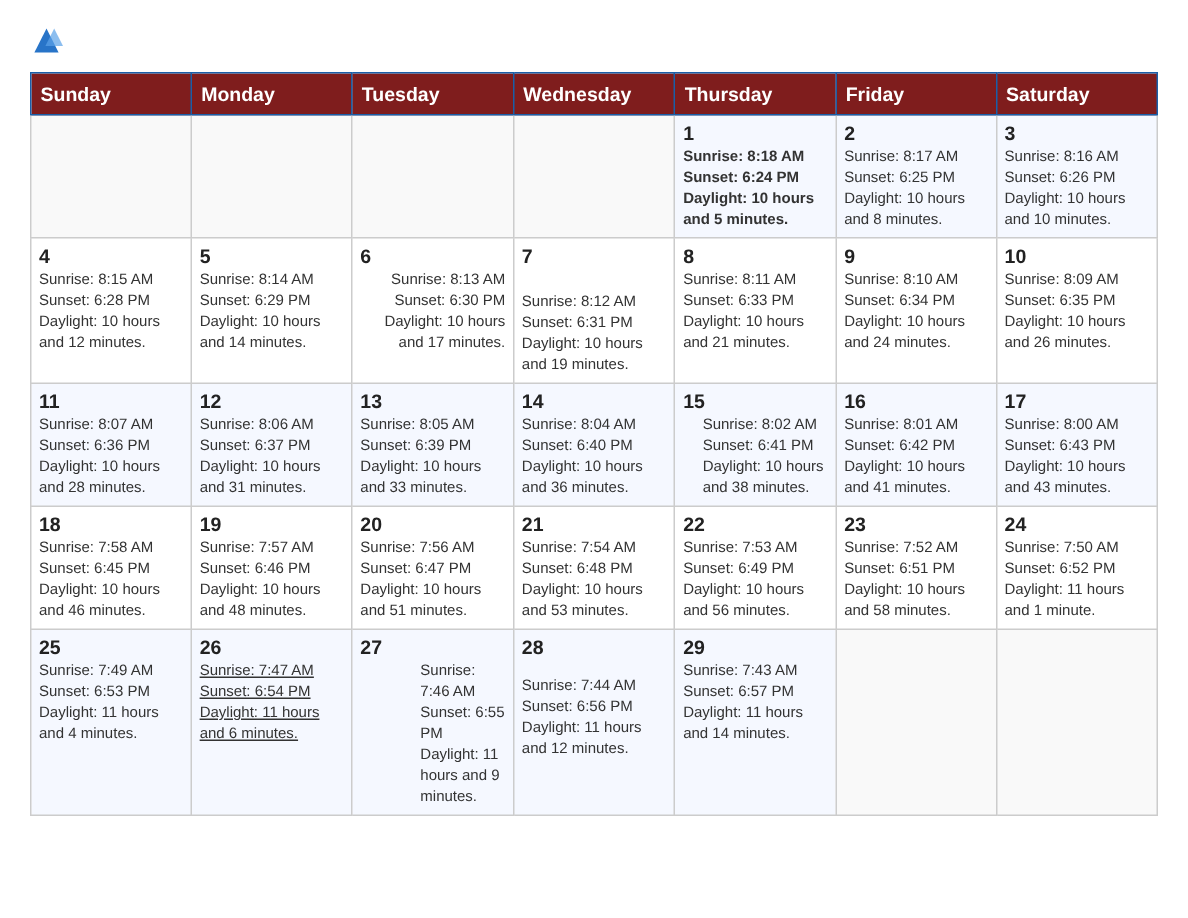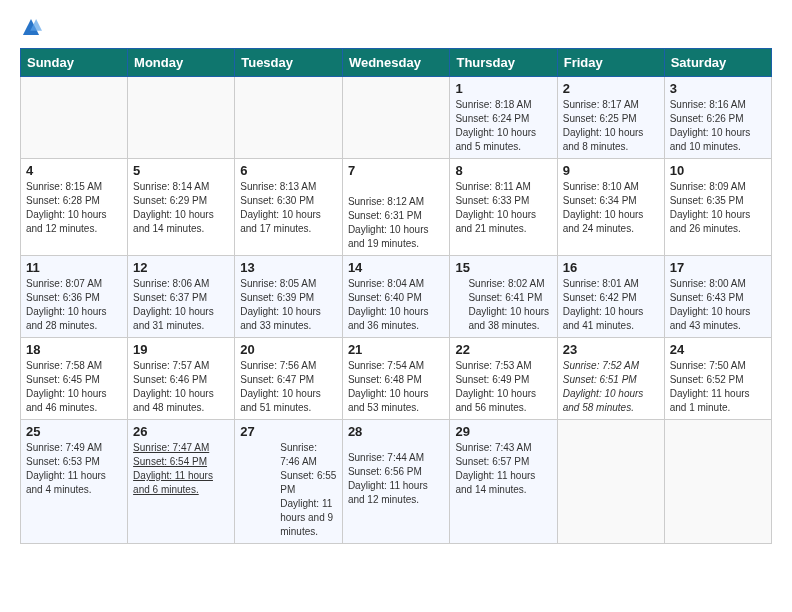--- a/index.html
+++ b/index.html
@@ -48,21 +48,21 @@
       font-size: 14px;
       color: #444;
       font-style: italic;
     }
     .calendar {
       width: 100%;
       border-collapse: collapse;
       border: 1px solid #ccc;
     }
     .calendar th {
-      background-color: #0f766e;
+      background-color: #7f1d1d;
       color: #fff;
       text-align: left;
       padding: 6px 6px;
       font-size: 13px;
       font-weight: bold;
       border: 1px solid #1a5fa8;
     }
     .calendar td {
       vertical-align: top;
       border: 1px solid #ccc;
@@ -128,21 +128,21 @@
       </tr>
   </thead>
   <tbody id="calendar-body">
   <tr>
         <td class="empty-cell"></td>
         <td class="empty-cell"></td>
         <td class="empty-cell"></td>
         <td class="empty-cell"></td>
         <td>
           <span class="day-number">1</span>
-          <div class="cell-text" style="white-space: pre-line;">Sunrise: 8:18 AM
+          <div class="cell-text" style="white-space: pre-line; font-weight: bold;">Sunrise: 8:18 AM
 Sunset: 6:24 PM
 Daylight: 10 hours and 5 minutes.</div>
         </td>
         <td>
           <span class="day-number">2</span>
           <div class="cell-text" style="white-space: pre-line;">Sunrise: 8:17 AM
 Sunset: 6:25 PM
 Daylight: 10 hours and 8 minutes.</div>
         </td>
         <td>
@@ -160,21 +160,21 @@
 Daylight: 10 hours and 12 minutes.</div>
         </td>
         <td>
           <span class="day-number">5</span>
           <div class="cell-text" style="white-space: pre-line;">Sunrise: 8:14 AM
 Sunset: 6:29 PM
 Daylight: 10 hours and 14 minutes.</div>
         </td>
         <td>
           <span class="day-number">6</span>
-          <div class="cell-text" style="white-space: pre-line;">Sunrise: 8:13 AM
+          <div class="cell-text" style="white-space: pre-line; text-align: right;">Sunrise: 8:13 AM
 Sunset: 6:30 PM
 Daylight: 10 hours and 17 minutes.</div>
         </td>
         <td>
           <span class="day-number">7</span>
           <div class="cell-text" style="white-space: pre-line; margin-top: 17px;">Sunrise: 8:12 AM
 Sunset: 6:31 PM
 Daylight: 10 hours and 19 minutes.</div>
         </td>
         <td>
@@ -266,21 +266,21 @@
 Daylight: 10 hours and 53 minutes.</div>
         </td>
         <td>
           <span class="day-number">22</span>
           <div class="cell-text" style="white-space: pre-line;">Sunrise: 7:53 AM
 Sunset: 6:49 PM
 Daylight: 10 hours and 56 minutes.</div>
         </td>
         <td>
           <span class="day-number">23</span>
-          <div class="cell-text" style="white-space: pre-line; font-style: italic;">Sunrise: 7:52 AM
+          <div class="cell-text" style="white-space: pre-line;">Sunrise: 7:52 AM
 Sunset: 6:51 PM
 Daylight: 10 hours and 58 minutes.</div>
         </td>
         <td>
           <span class="day-number">24</span>
           <div class="cell-text" style="white-space: pre-line;">Sunrise: 7:50 AM
 Sunset: 6:52 PM
 Daylight: 11 hours and 1 minute.</div>
         </td>
       </tr>

